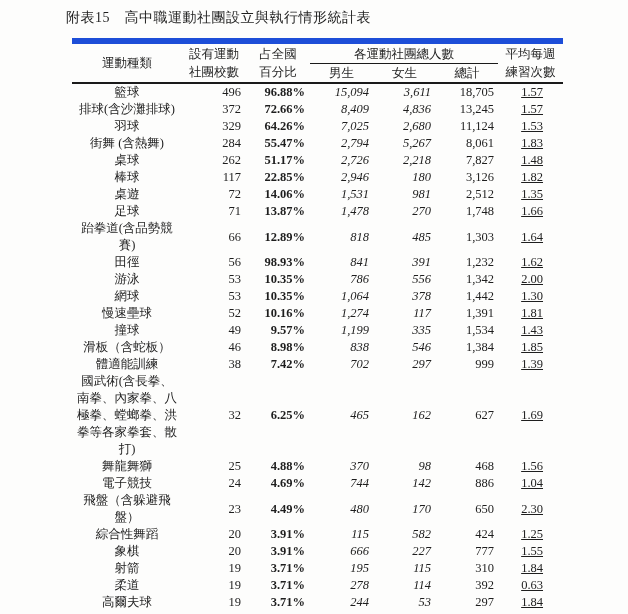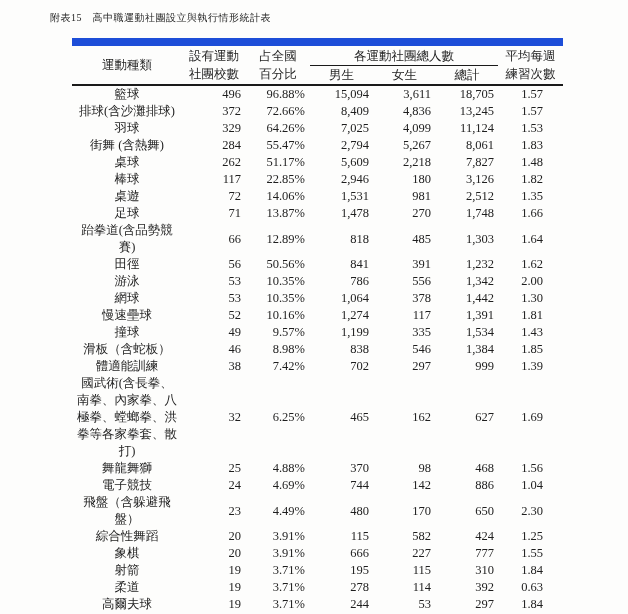--- a/index.html
+++ b/index.html
@@ -15,32 +15,32 @@
     overflow: hidden;
   }
   .page {
     position: relative;
     width: 628px;
     height: 614px;
   }
   .doc-title {
     position: absolute;
     top: 9px;
-    left: 50px;
-    font-size: 10px;
+    left: 66px;
+    font-size: 14px;
     line-height: 17px;
     letter-spacing: 0.5px;
     white-space: nowrap;
   }
   table.stats {
     position: absolute;
     top: 38px;
     left: 72px;
     border-collapse: collapse;
-    border-top: 8px solid #1d4ed8;
+    border-top: 6px solid #1d4ed8;
     table-layout: fixed;
     width: 491px;
   }
   table.stats thead {
     border-bottom: 2px solid #1a1a1a;
   }
   th, td {
     margin: 0;
     padding: 0;
     font-weight: normal;
@@ -64,25 +64,25 @@
     text-align: center;
     padding-left: 3px;
     padding-right: 3px;
     margin-top: 36px;
   }
   td.num {
     text-align: right;
     font-variant-numeric: tabular-nums;
   }
   td.c-schools { padding-right: 5px; }
-  td.c-pct     { padding-right: 5px; }
-  td.c-male    { padding-right: 4px; }
-  td.c-female  { padding-right: 5px; }
+  td.c-pct     { padding-right: 5px; font-weight: bold; }
+  td.c-male    { padding-right: 4px; font-style: italic; }
+  td.c-female  { padding-right: 5px; font-style: italic; }
   td.c-total   { padding-right: 4px; }
-  td.c-freq    { padding-right: 20px; }
+  td.c-freq    { padding-right: 20px; text-decoration: underline; }
   .hl { display: block; }
 </style>
 </head>
 <body>
 
 <div class="page">
 
   <div class="doc-title">附表15　高中職運動社團設立與執行情形統計表</div>
 
   <table class="stats">
@@ -139,38 +139,38 @@
       <td class="num c-male">8,409</td>
       <td class="num c-female">4,836</td>
       <td class="num c-total">13,245</td>
       <td class="num c-freq">1.57</td>
     </tr>
         <tr>
       <td class="c-name">羽球</td>
       <td class="num c-schools">329</td>
       <td class="num c-pct">64.26%</td>
       <td class="num c-male">7,025</td>
-      <td class="num c-female">4,099</td>
+      <td class="num c-female">2,680</td>
       <td class="num c-total">11,124</td>
       <td class="num c-freq">1.53</td>
     </tr>
         <tr>
       <td class="c-name">街舞 (含熱舞)</td>
       <td class="num c-schools">284</td>
       <td class="num c-pct">55.47%</td>
       <td class="num c-male">2,794</td>
       <td class="num c-female">5,267</td>
       <td class="num c-total">8,061</td>
       <td class="num c-freq">1.83</td>
     </tr>
         <tr>
       <td class="c-name">桌球</td>
       <td class="num c-schools">262</td>
       <td class="num c-pct">51.17%</td>
-      <td class="num c-male">5,609</td>
+      <td class="num c-male">2,726</td>
       <td class="num c-female">2,218</td>
       <td class="num c-total">7,827</td>
       <td class="num c-freq">1.48</td>
     </tr>
         <tr>
       <td class="c-name">棒球</td>
       <td class="num c-schools">117</td>
       <td class="num c-pct">22.85%</td>
       <td class="num c-male">2,946</td>
       <td class="num c-female">180</td>
@@ -200,21 +200,21 @@
       <td class="num c-schools">66</td>
       <td class="num c-pct">12.89%</td>
       <td class="num c-male">818</td>
       <td class="num c-female">485</td>
       <td class="num c-total">1,303</td>
       <td class="num c-freq">1.64</td>
     </tr>
         <tr>
       <td class="c-name">田徑</td>
       <td class="num c-schools">56</td>
-      <td class="num c-pct">50.56%</td>
+      <td class="num c-pct">98.93%</td>
       <td class="num c-male">841</td>
       <td class="num c-female">391</td>
       <td class="num c-total">1,232</td>
       <td class="num c-freq">1.62</td>
     </tr>
         <tr>
       <td class="c-name">游泳</td>
       <td class="num c-schools">53</td>
       <td class="num c-pct">10.35%</td>
       <td class="num c-male">786</td>

